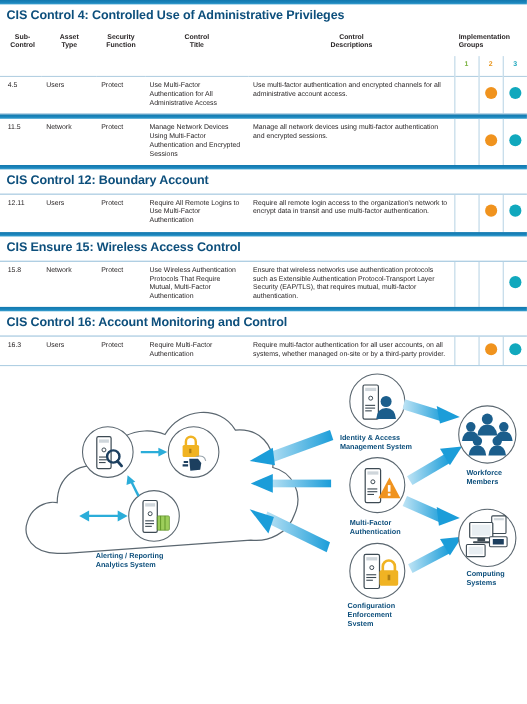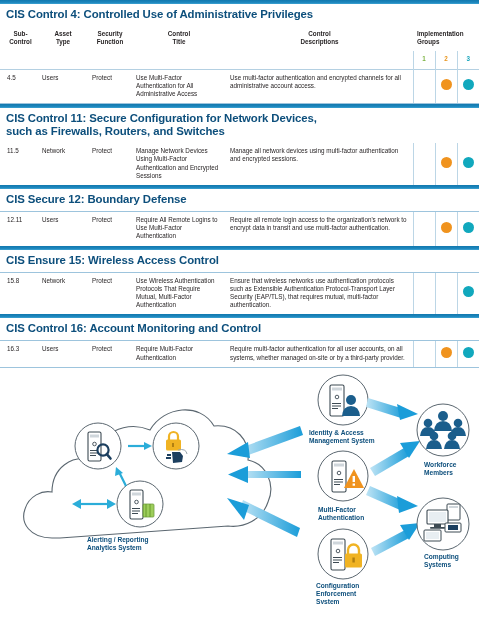--- a/index.html
+++ b/index.html
@@ -168,22 +168,20 @@
         <td>Use multi-factor authentication and encrypted channels for all administrative account access.</td>
         <td class="dot-cell vdiv"><span class="dot none"></span></td>
         <td class="dot-cell vdiv"><span class="dot orange"></span></td>
         <td class="dot-cell vdiv"><span class="dot teal"></span></td>
       </tr>
     </tbody>
       </table>
     <div class="rule"></div>
 
     <div class="band"></div>
-    <div class="section-head">CIS Control 11:  Secure Configuration for Network Devices,
-such as Firewalls, Routers, and Switches</div>
     <table class="ctrl">
       <colgroup>
           <col class="c1">
           <col class="c2">
           <col class="c3">
           <col class="c4">
           <col class="c5">
           <col class="c6">
           <col class="c7">
           <col class="c8">
@@ -196,21 +194,21 @@
         <td style="border-top:none">Manage Network Devices Using Multi-Factor Authentication and Encrypted Sessions</td>
         <td style="border-top:none">Manage all network devices using multi-factor authentication and encrypted sessions.</td>
         <td class="dot-cell vdiv" style="border-top:none"><span class="dot none"></span></td>
         <td class="dot-cell vdiv" style="border-top:none"><span class="dot orange"></span></td>
         <td class="dot-cell vdiv" style="border-top:none"><span class="dot teal"></span></td>
       </tr>
     </tbody>
       </table>
 
     <div class="band"></div>
-    <div class="section-head">CIS Secure 12:  Boundary Defense</div>
+    <div class="section-head">CIS Control 12:  Boundary Account</div>
     <div class="rule"></div>
     <table class="ctrl">
       <colgroup>
           <col class="c1">
           <col class="c2">
           <col class="c3">
           <col class="c4">
           <col class="c5">
           <col class="c6">
           <col class="c7">

